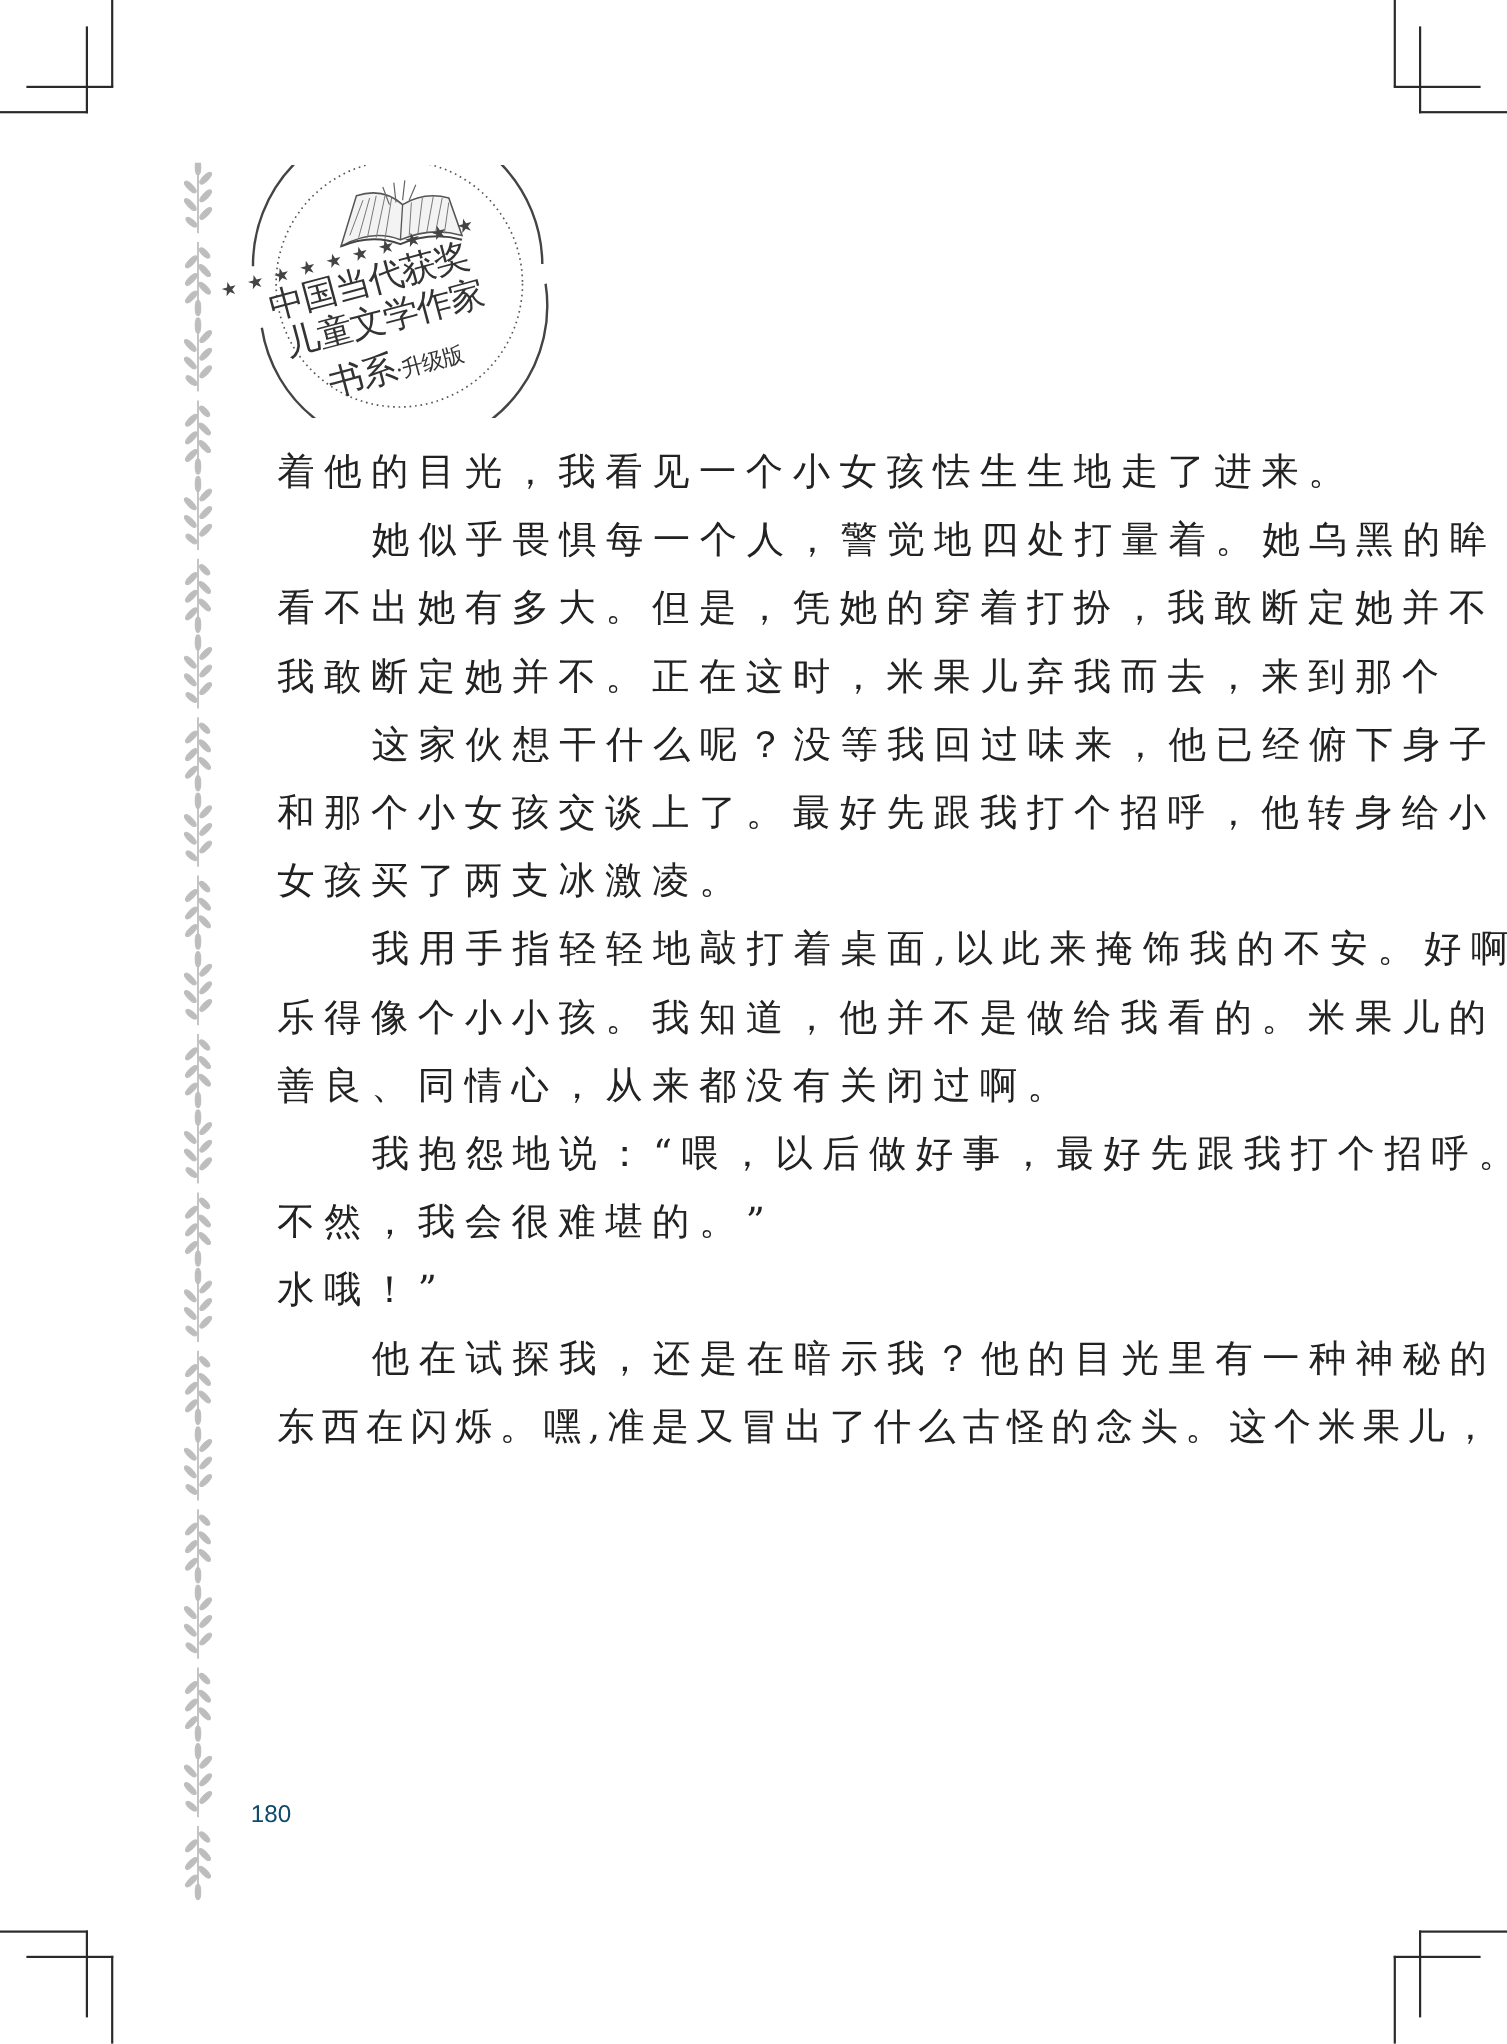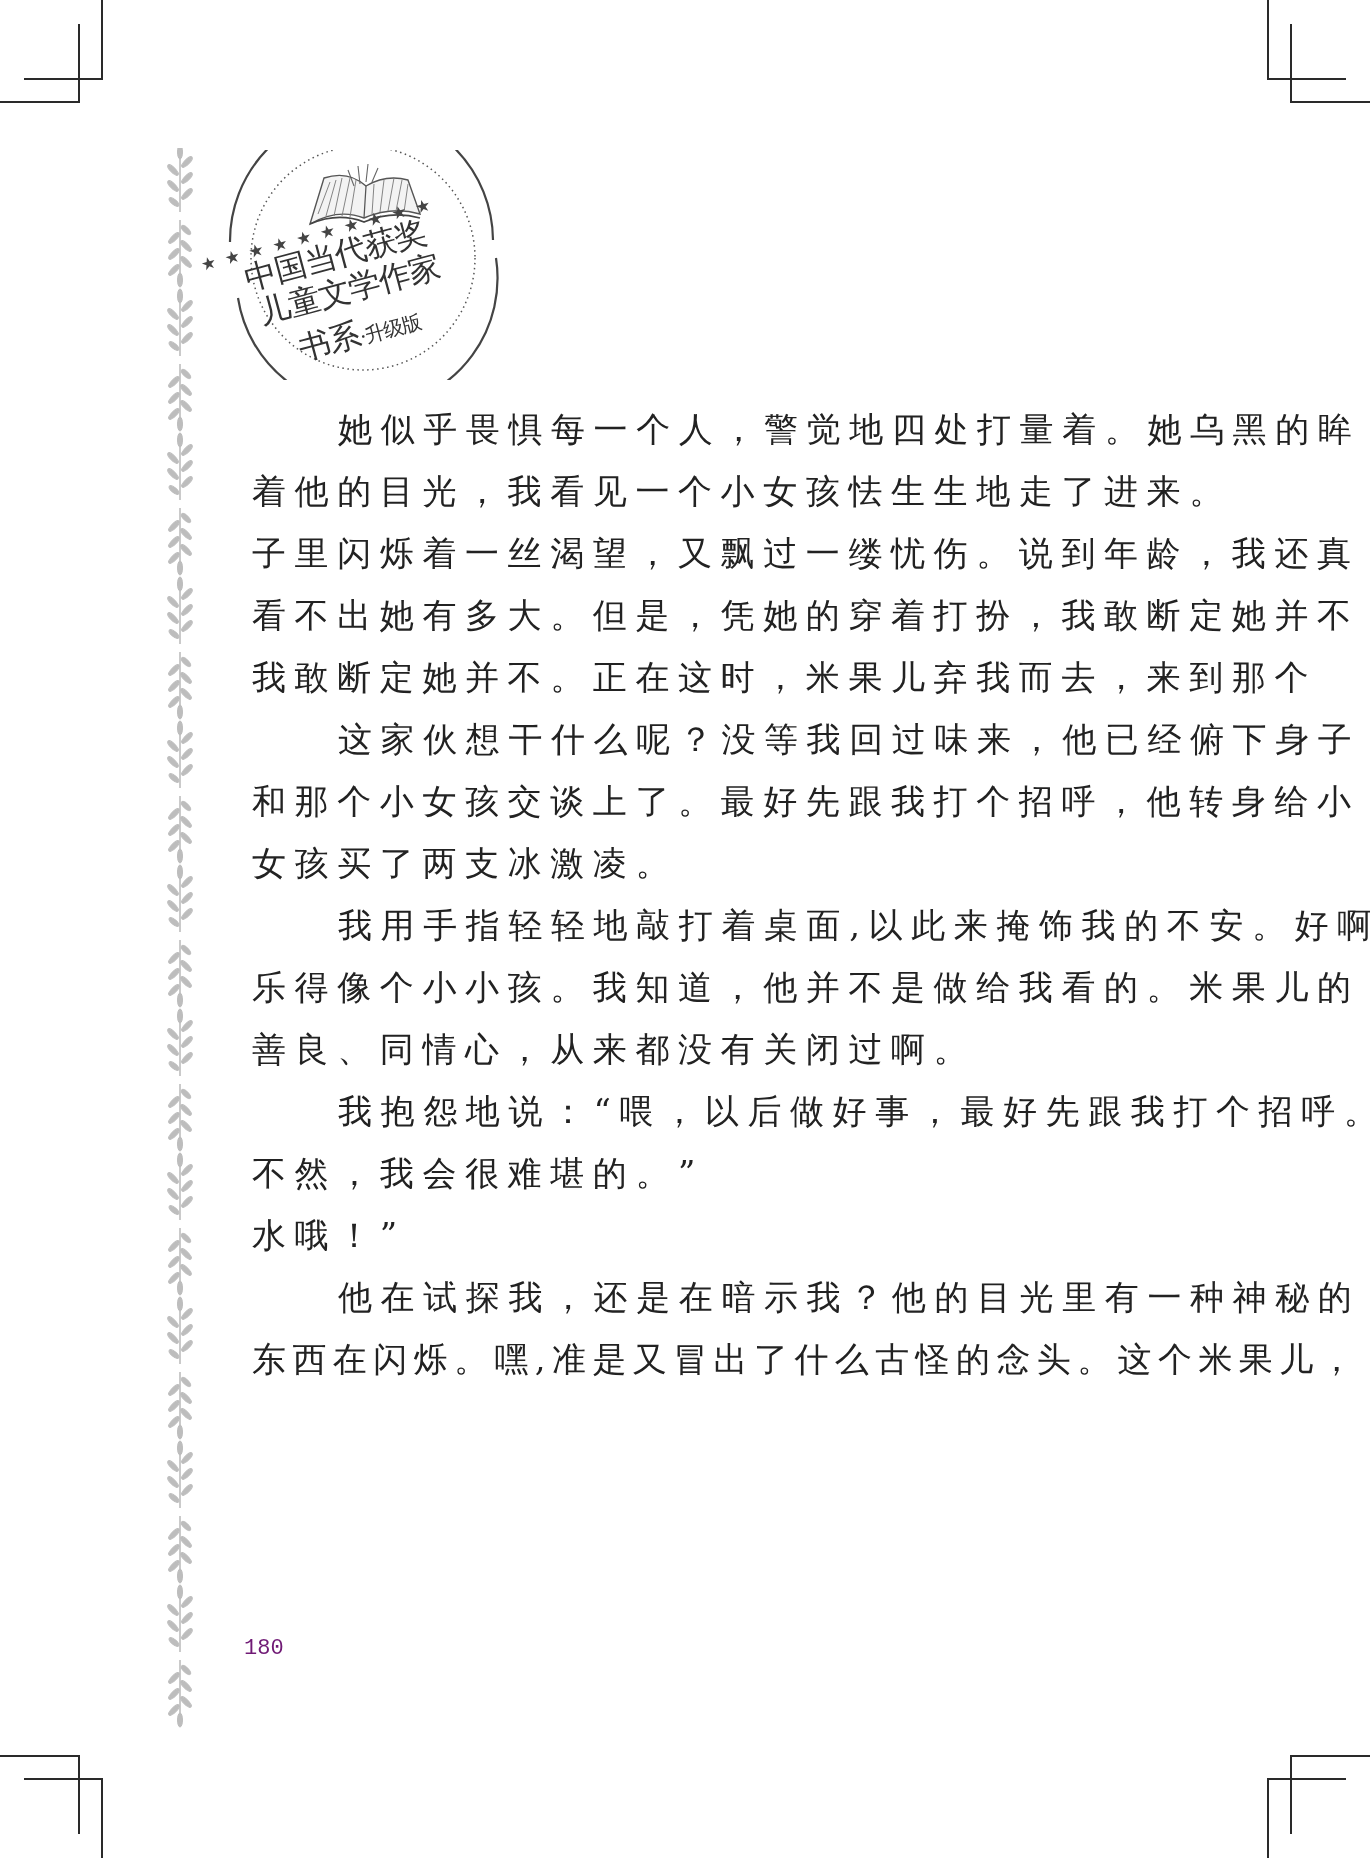--- a/index.html
+++ b/index.html
@@ -8,22 +8,22 @@
   .crop { position:absolute; background:#2a2a2a; }
   .vine { position:absolute; left:160px; top:148px; width:40px; height:1580px; }
   .badge { position:absolute; left:208px; top:150px; width:300px; height:230px; }
   .badge-text { position:absolute; font-family:"DejaVu Serif","Liberation Serif",serif;
                 color:#333; font-size:34px; line-height:40px; letter-spacing:-1px;
                 transform-origin:left top; }
   .body-text { position:absolute; left:252px; top:398px; width:870px; }
   .line { height:62px; line-height:62px; font-size:34px; letter-spacing:8.6px;
           white-space:nowrap; color:#222; }
   .indent { padding-left:86px; }
-  .page-number { position:absolute; left:244px; top:1636px; font-size:22px;
-                 font-family:Liberation Mono, monospace; color:#701a75; }
+  .page-number { position:absolute; left:228px; top:1636px; font-size:22px;
+                 font-family:Liberation Sans, sans-serif; color:#0c4a6e; }
 </style>
 </head>
 <body>
 
 <div class="crop" style="left:101px;top:0;width:2px;height:79px;"></div>
 <div class="crop" style="left:24px;top:78px;width:79px;height:2px;"></div>
 <div class="crop" style="left:78px;top:24px;width:2px;height:79px;"></div>
 <div class="crop" style="left:0;top:101px;width:80px;height:2px;"></div>
 
 <div class="crop" style="left:1267px;top:0;width:2px;height:79px;"></div>
@@ -107,23 +107,22 @@
   </svg>
   <div class="badge-text" style="left:-12px;top:96px;font-size:17px;letter-spacing:2px;transform:rotate(-15deg);color:#444;">★ ★ ★ ★ ★ ★ ★ ★ ★ ★</div>
   <div class="badge-text" style="left:32px;top:110px;font-size:32px;transform:rotate(-15deg);">中国当代获奖</div>
   <div class="badge-text" style="left:46px;top:144px;font-size:32px;transform:rotate(-15deg);">儿童文学作家</div>
   <div class="badge-text" style="left:86px;top:180px;font-size:32px;transform:rotate(-15deg);">
     <span>书系</span><span style="font-size:20px;">·升级版</span>
   </div>
 </div>
 
 <div class="body-text">
+  <div class="line">着他的目光，我看见一个小女孩怯生生地走了进来。</div>
   <div class="line indent">她似乎畏惧每一个人，警觉地四处打量着。她乌黑的眸</div>
-  <div class="line">着他的目光，我看见一个小女孩怯生生地走了进来。</div>
-  <div class="line">子里闪烁着一丝渴望，又飘过一缕忧伤。说到年龄，我还真</div>
   <div class="line">看不出她有多大。但是，凭她的穿着打扮，我敢断定她并不</div>
   <div class="line">我敢断定她并不。正在这时，米果儿弃我而去，来到那个</div>
   <div class="line indent">这家伙想干什么呢？没等我回过味来，他已经俯下身子，</div>
   <div class="line">和那个小女孩交谈上了。最好先跟我打个招呼，他转身给小</div>
   <div class="line">女孩买了两支冰激凌。</div>
   <div class="line indent">我用手指轻轻地敲打着桌面,以此来掩饰我的不安。好啊，</div>
   <div class="line">乐得像个小小孩。我知道，他并不是做给我看的。米果儿的</div>
   <div class="line">善良、同情心，从来都没有关闭过啊。</div>
   <div class="line indent">我抱怨地说：“喂，以后做好事，最好先跟我打个招呼。</div>
   <div class="line">不然，我会很难堪的。”</div>

